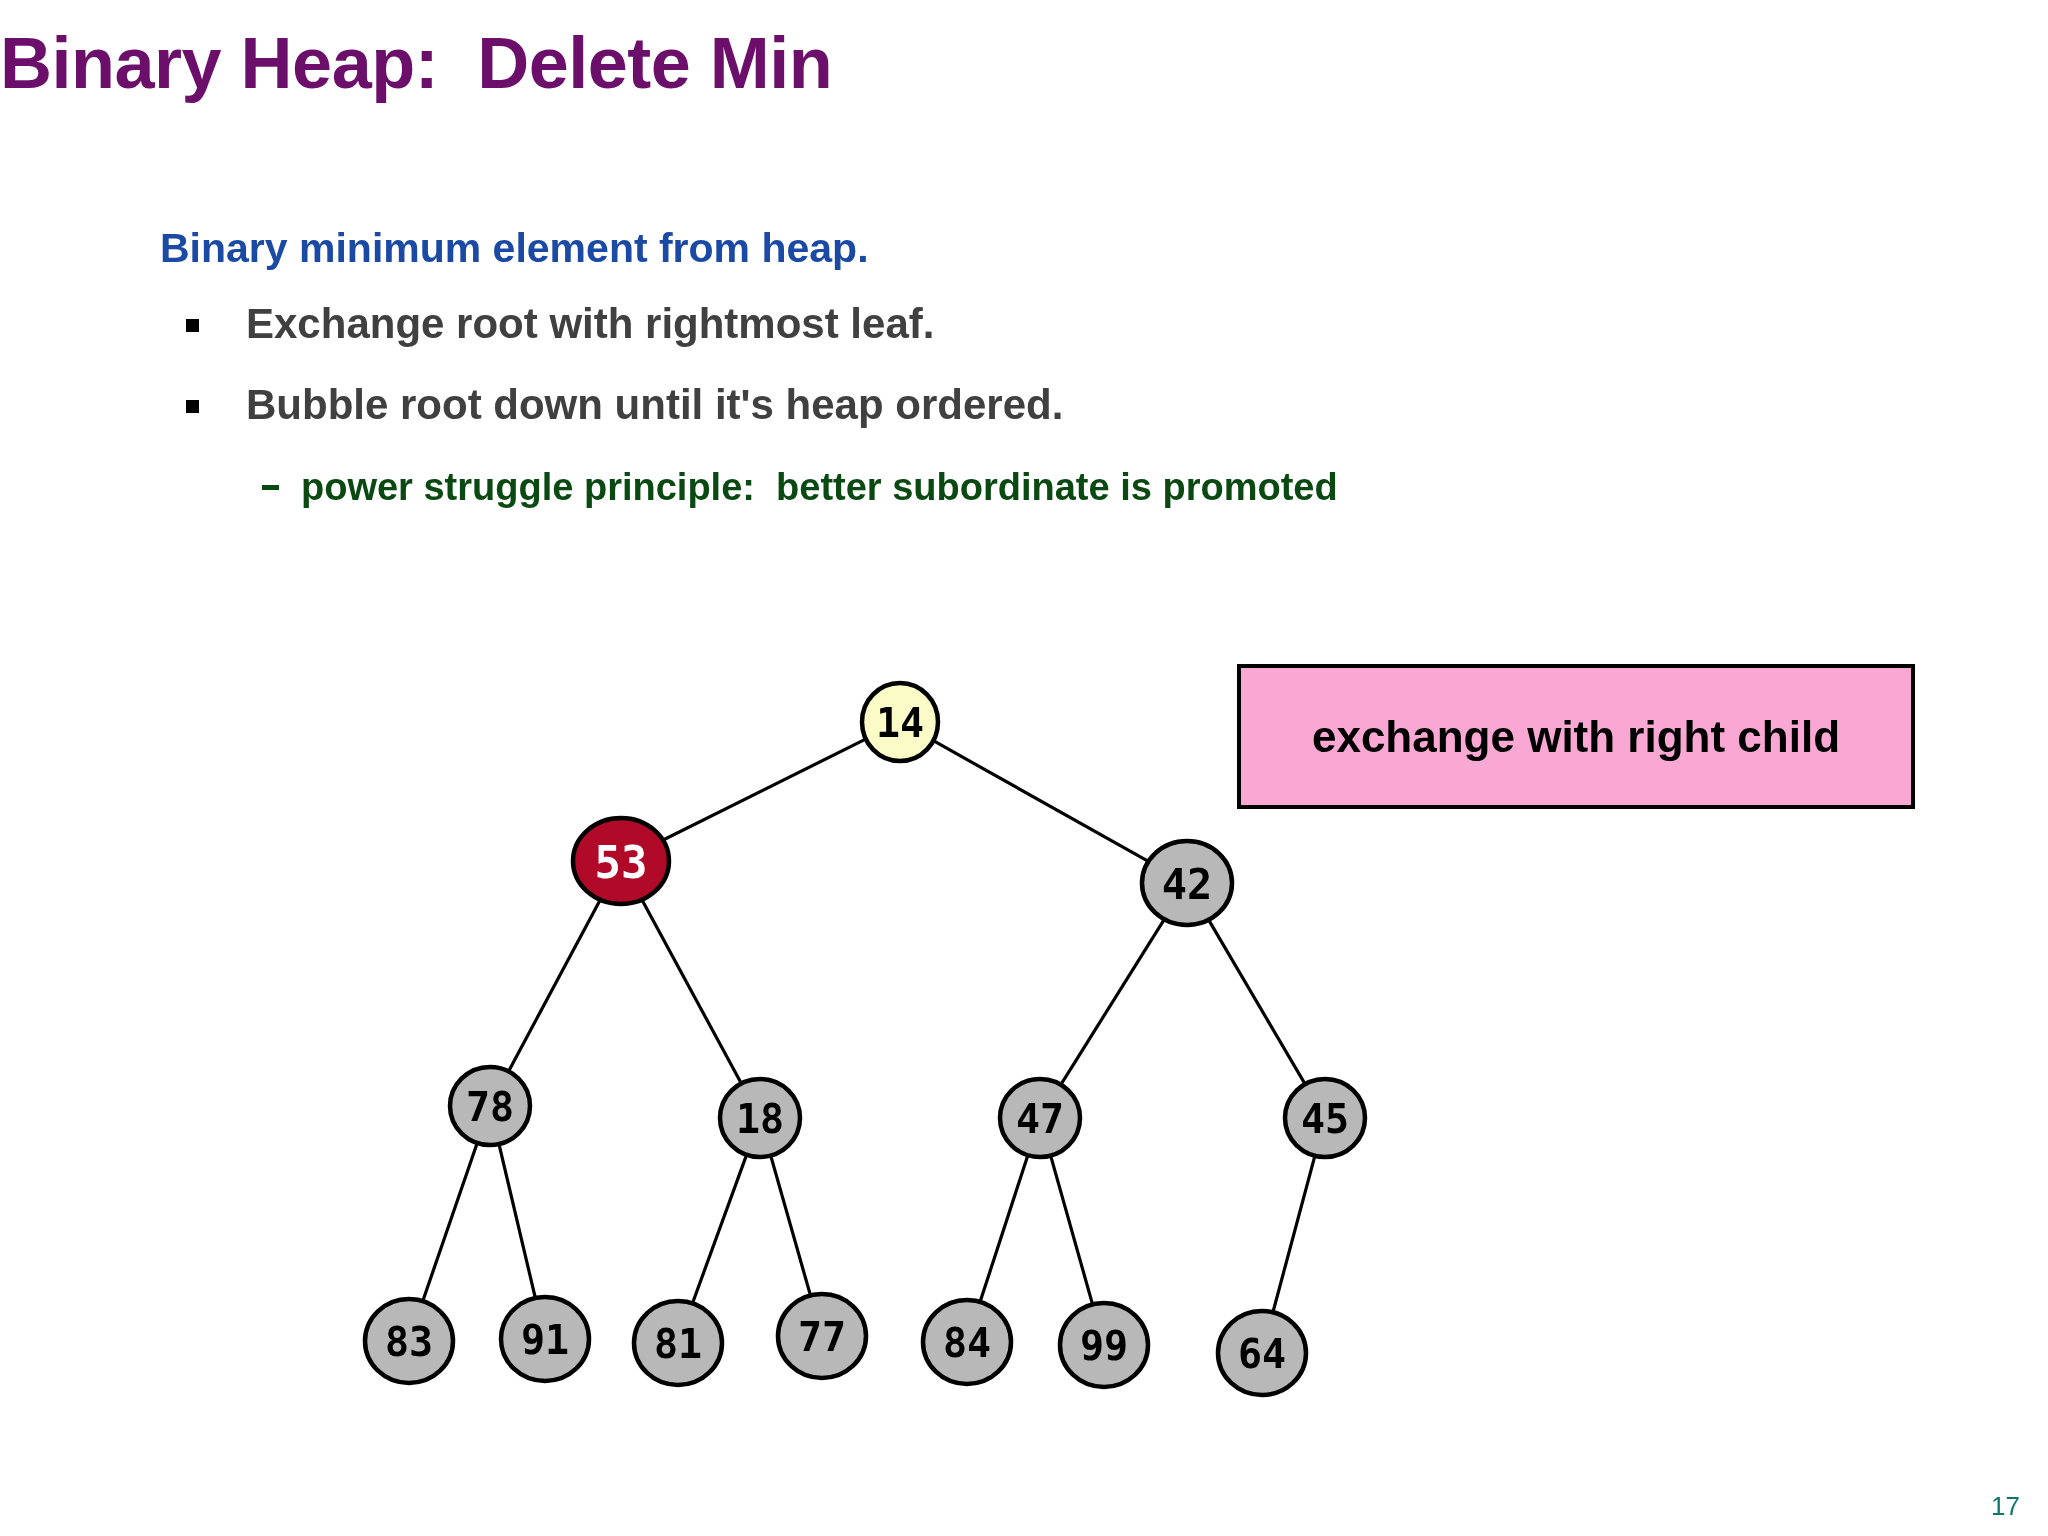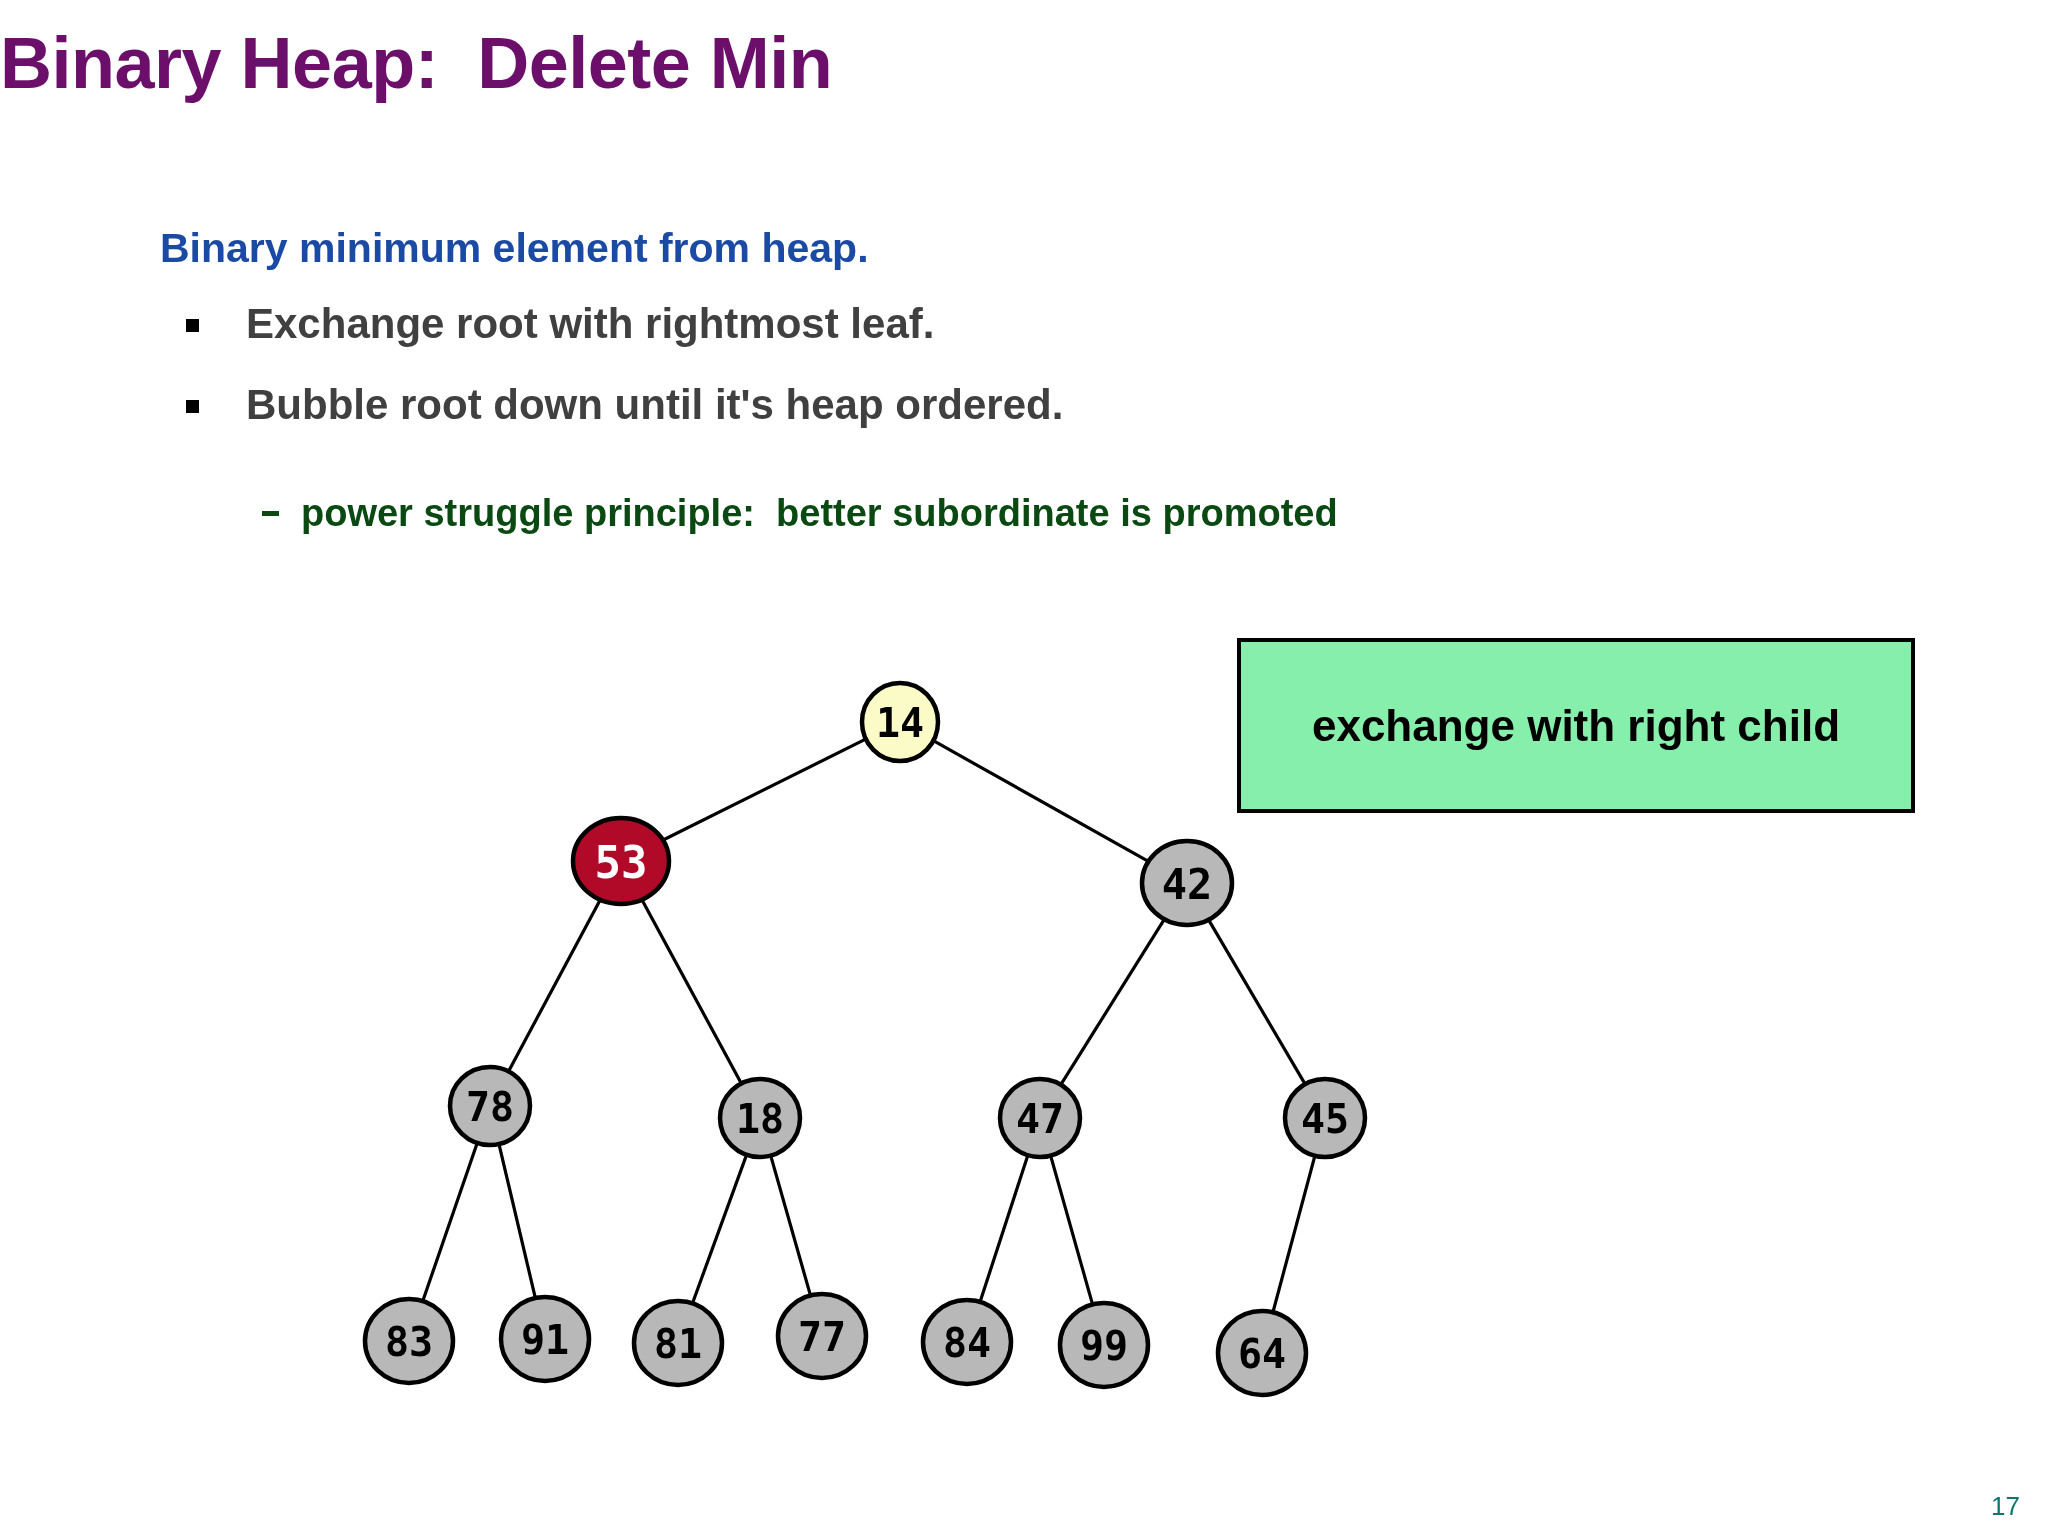--- a/index.html
+++ b/index.html
@@ -44,21 +44,21 @@
 
   .bullet-row {
     position: absolute;
     display: flex;
     align-items: baseline;
     white-space: pre;
   }
   .bullet-row.lvl2 { left: 186px; font-size: 42px; font-weight: bold; color: #404040; }
   .bullet-row.lvl2.r1 { top: 300px; }
   .bullet-row.lvl2.r2 { top: 381px; }
-  .bullet-row.lvl3 { left: 262px; top: 492px; font-size: 38px; font-weight: bold; color: #0A4A12; }
+  .bullet-row.lvl3 { left: 262px; top: 466px; font-size: 38px; font-weight: bold; color: #0A4A12; }
 
   .sq-bullet {
     display: inline-block;
     width: 13px;
     height: 13px;
     background: #000000;
     margin-right: 47px;
     position: relative;
     top: -6px;
     flex: 0 0 auto;
@@ -71,24 +71,24 @@
     margin-right: 22px;
     position: relative;
     top: -10px;
     flex: 0 0 auto;
   }
 
   
   #callout {
     position: absolute;
     left: 1237px;
-    top: 638px;
+    top: 664px;
     width: 678px;
-    height: 175px;
-    background: #86efac;
+    height: 145px;
+    background: #f9a8d4;
     border: 4px solid #000000;
     box-sizing: border-box;
     display: flex;
     align-items: center;
     justify-content: center;
   }
   #callout-text {
     font-size: 44px;
     font-weight: bold;
     color: #000000;

